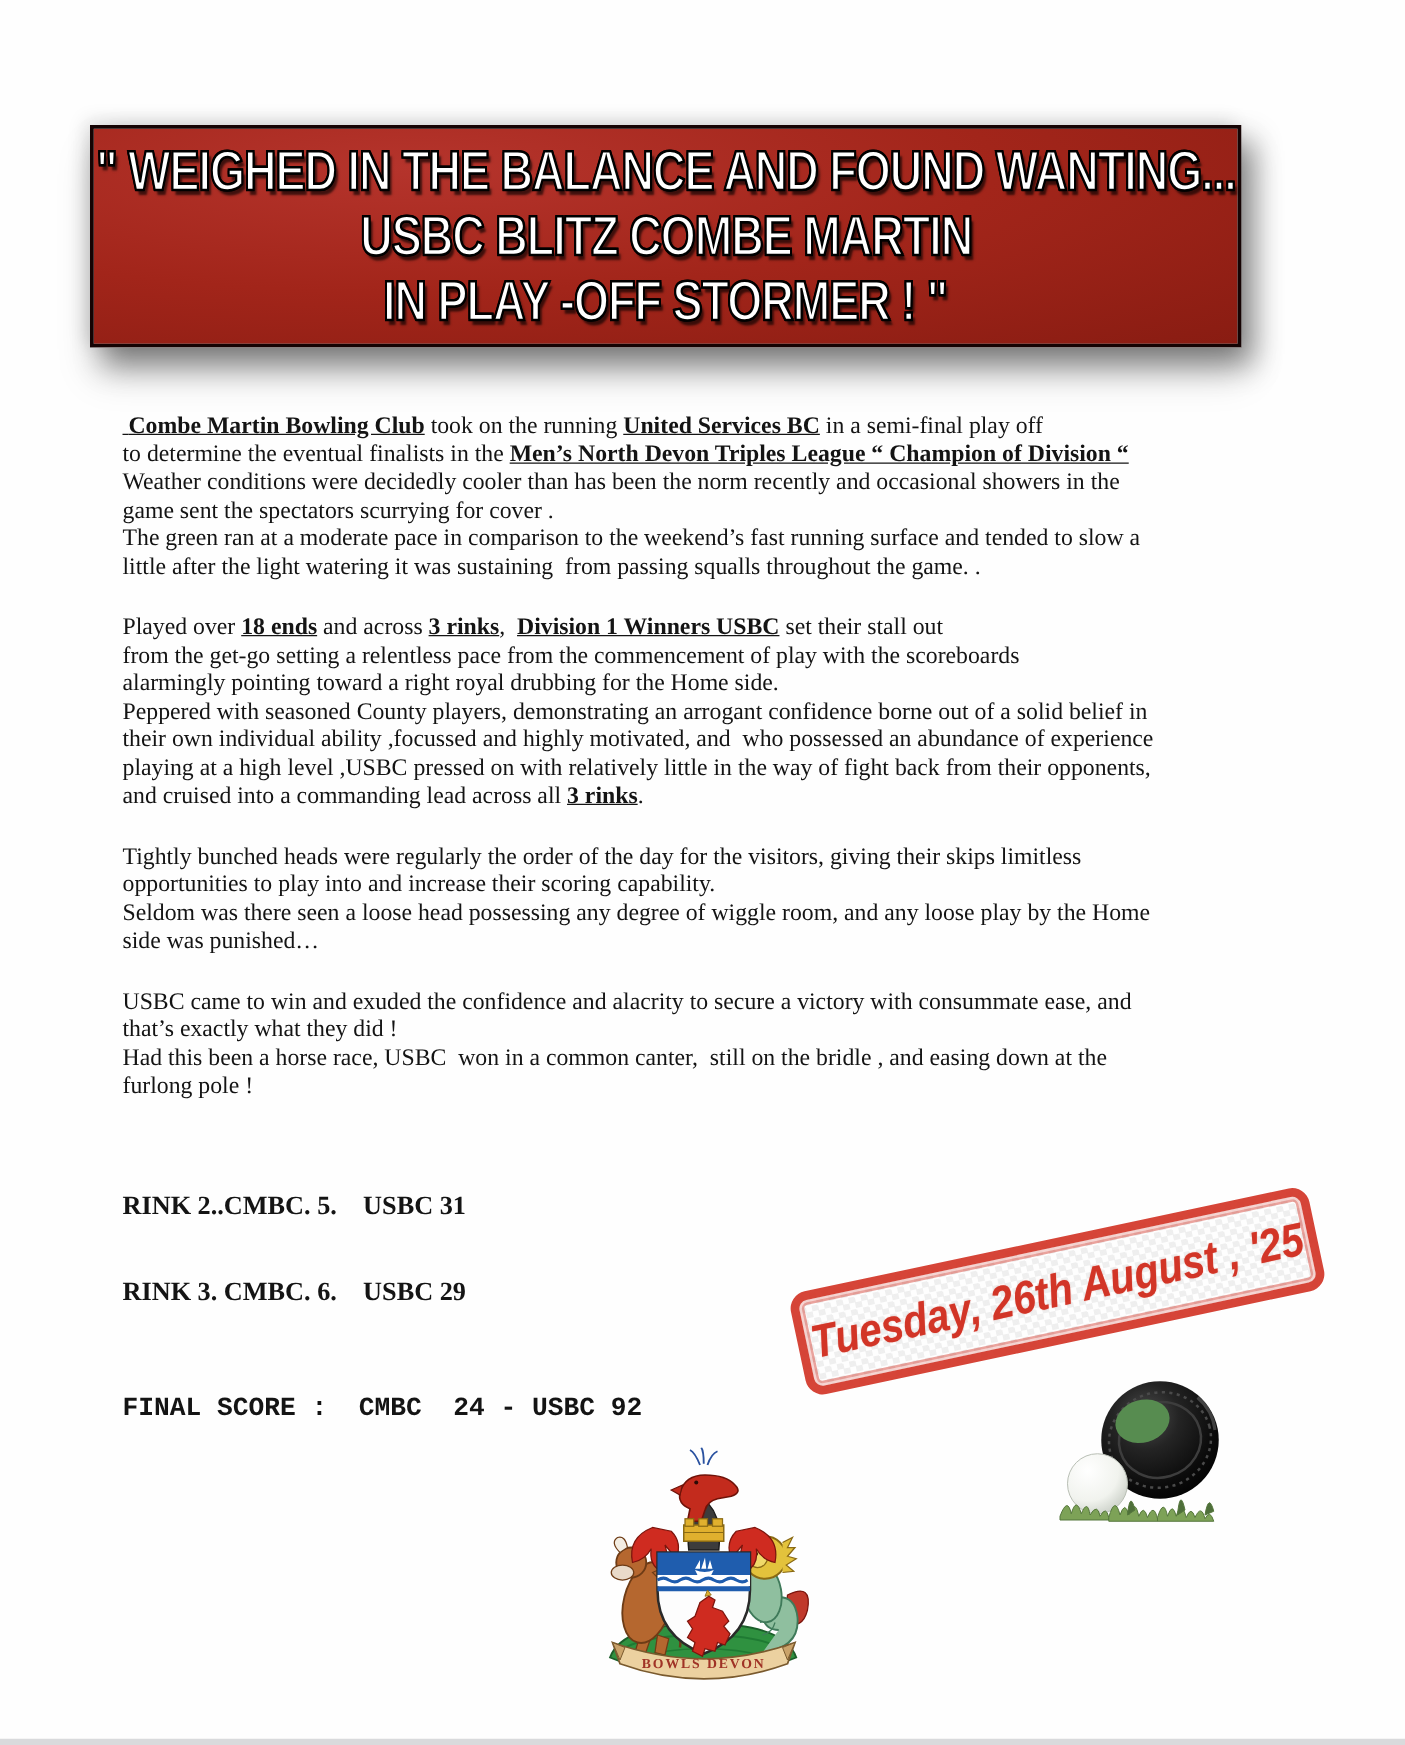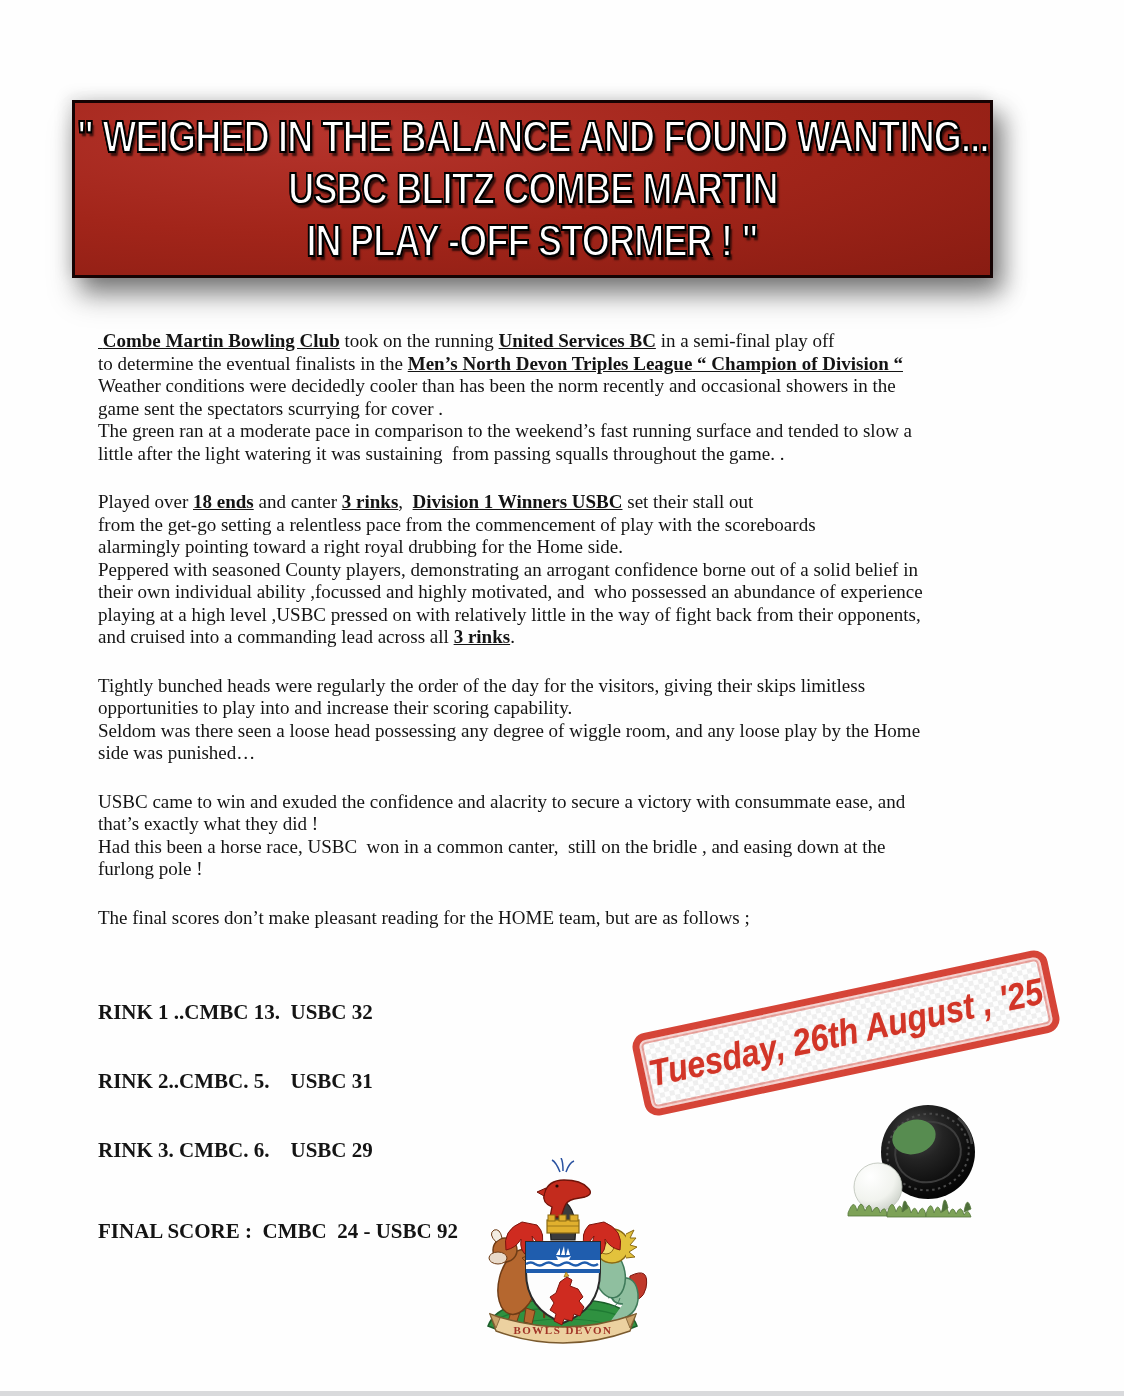--- a/index.html
+++ b/index.html
@@ -38,21 +38,21 @@
 
   
   .article{
     position:absolute;left:98px;top:330px;width:950px;
     font-size:19px;line-height:22.5px;
   }
   .article p{margin:0 0 26px 0;white-space:pre-wrap;}
   .article .b{font-weight:bold;text-decoration:underline;}
   .scores{font-weight:bold;font-size:21px;line-height:23px;white-space:pre-wrap;}
   .scores .rink{white-space:pre-wrap;}
-  .final-score{margin-top:12px;white-space:pre-wrap;font-weight:bold;font-size:21px;}
+  .final-score{margin-top:26px;white-space:pre-wrap;font-weight:bold;font-size:21px;font-family:Liberation Mono, monospace;}
 
   
   .stamp{
     position:absolute;left:634px;top:991px;width:424px;height:84px;
     box-sizing:border-box;
     border:7px solid rgba(210,53,39,0.92);
     border-radius:14px;
     transform:rotate(-12deg);
     display:flex;align-items:center;justify-content:center;
     background:repeating-conic-gradient(rgba(170,170,170,0.18) 0% 25%, rgba(255,255,255,0) 0% 50%);
@@ -86,39 +86,37 @@
     <span class="banner-line">IN PLAY -OFF STORMER ! "</span>
   </div>
 
   <div class="article">
     <p><span class="b"> Combe Martin Bowling Club</span><span> took on the running </span><span class="b">United Services BC</span><span> in a semi-final play off
 to determine the eventual finalists in the </span><span class="b">Men’s North Devon Triples League “ Champion of Division “</span><span>
 Weather conditions were decidedly cooler than has been the norm recently and occasional showers in the
 game sent the spectators scurrying for cover .
 The green ran at a moderate pace in comparison to the weekend’s fast running surface and tended to slow a
 little after the light watering it was sustaining  from passing squalls throughout the game. .</span></p>
-    <p><span>Played over </span><span class="b">18 ends</span><span> and canter </span><span class="b">3 rinks</span><span>,  </span><span class="b">Division 1 Winners USBC</span><span> set their stall out
+    <p><span>Played over </span><span class="b">18 ends</span><span> and across </span><span class="b">3 rinks</span><span>,  </span><span class="b">Division 1 Winners USBC</span><span> set their stall out
 from the get-go setting a relentless pace from the commencement of play with the scoreboards
 alarmingly pointing toward a right royal drubbing for the Home side.
 Peppered with seasoned County players, demonstrating an arrogant confidence borne out of a solid belief in
 their own individual ability ,focussed and highly motivated, and  who possessed an abundance of experience
 playing at a high level ,USBC pressed on with relatively little in the way of fight back from their opponents,
 and cruised into a commanding lead across all </span><span class="b">3 rinks</span><span>.</span></p>
     <p><span>Tightly bunched heads were regularly the order of the day for the visitors, giving their skips limitless
 opportunities to play into and increase their scoring capability.
 Seldom was there seen a loose head possessing any degree of wiggle room, and any loose play by the Home
 side was punished…</span></p>
     <p><span>USBC came to win and exuded the confidence and alacrity to secure a victory with consummate ease, and
 that’s exactly what they did !
 Had this been a horse race, USBC  won in a common canter,  still on the bridle , and easing down at the
 furlong pole !</span></p>
-    <p><span>The final scores don’t make pleasant reading for the HOME team, but are as follows ;</span></p>
 
     <div class="scores">
-      <div class="rink">RINK 1 ..CMBC 13.  USBC 32</div>
       <div class="rink">RINK 2..CMBC. 5.    USBC 31</div>
       <div class="rink">RINK 3. CMBC. 6.    USBC 29</div>
     </div>
     <div class="final-score">FINAL SCORE :  CMBC  24 - USBC 92</div>
   </div>
 
   <div class="stamp">
     <span class="stamp-text">Tuesday, 26th August , '25</span>
   </div>
 

